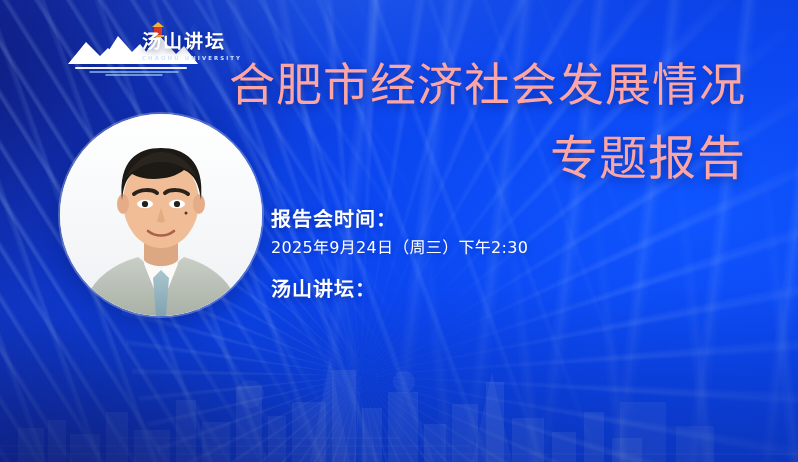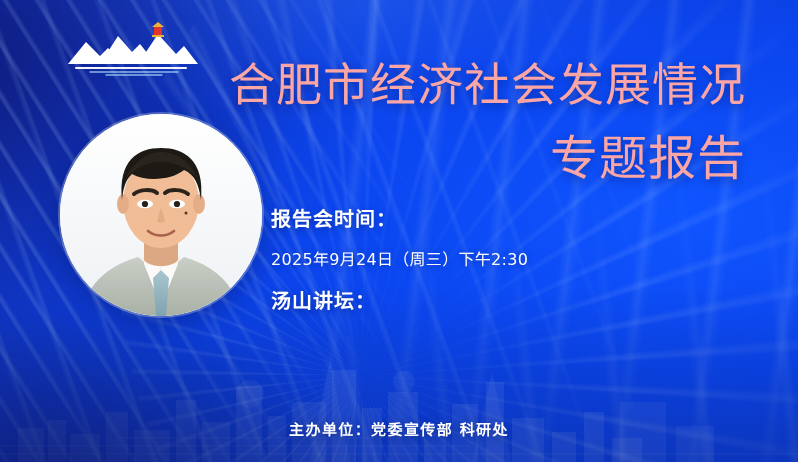--- a/index.html
+++ b/index.html
@@ -208,21 +208,21 @@
     font-weight: 700;
     letter-spacing: 0.2px;
     text-shadow: 0 1px 5px rgba(4,16,80,0.40);
   }
   .val {
     color: #ffffff;
     font-size: 16px;
     font-weight: 400;
     letter-spacing: 0.3px;
     line-height: 1.3;
-    margin-top: 18px;
+    margin-top: 6px;
     white-space: nowrap;
     text-shadow: 0 1px 6px rgba(4,16,80,0.35);
   }
   .lbl.spaced { margin-top: 20px; }
 
   
   .footer {
     position: absolute;
     left: 0; right: 0;
     top: 418px;
@@ -303,20 +303,26 @@
 
       <g stroke="#ffffff" stroke-width="2" stroke-linecap="round" opacity="0.95">
         <path d="M10 46 H120"></path>
       </g>
       <g stroke="#9fd0f5" stroke-width="1.4" stroke-linecap="round" opacity="0.85">
         <path d="M24 50 H112"></path>
         <path d="M40 53 H96"></path>
       </g>
     </svg>
     
+    <div style="position:absolute;left:76px;top:10px;">
+      <div style="color:#ffffff;font-size:19px;font-weight:800;letter-spacing:2px;line-height:1;
+                  text-shadow:0 2px 6px rgba(4,16,80,.5);">汤山讲坛</div>
+      <div style="color:#cfe3ff;font-size:5.4px;font-weight:700;letter-spacing:2.1px;margin-top:4px;
+                  white-space:nowrap;">CHAOHU UNIVERSITY</div>
+    </div>
   </div>
 
   <div class="portrait-wrap">
     <svg viewBox="0 0 202 202" aria-hidden="true">
       <defs>
         <linearGradient id="bgw" x1="0" y1="0" x2="0" y2="1">
           <stop offset="0%" stop-color="#ffffff"></stop>
           <stop offset="100%" stop-color="#eef1f4"></stop>
         </linearGradient>
         <linearGradient id="suit" x1="0" y1="0" x2="0" y2="1">
@@ -371,15 +377,14 @@
   <div class="info">
 
 
 
     <div class="lbl spaced">报告会时间：</div>
     <div class="val">2025年9月24日（周三）下午2:30</div>
 
     <div class="lbl spaced">汤山讲坛：</div>
   </div>
 
-  <div class="footer">主办单位：党委宣传部  科研处</div>
 
 </div>
 
 </body></html>

